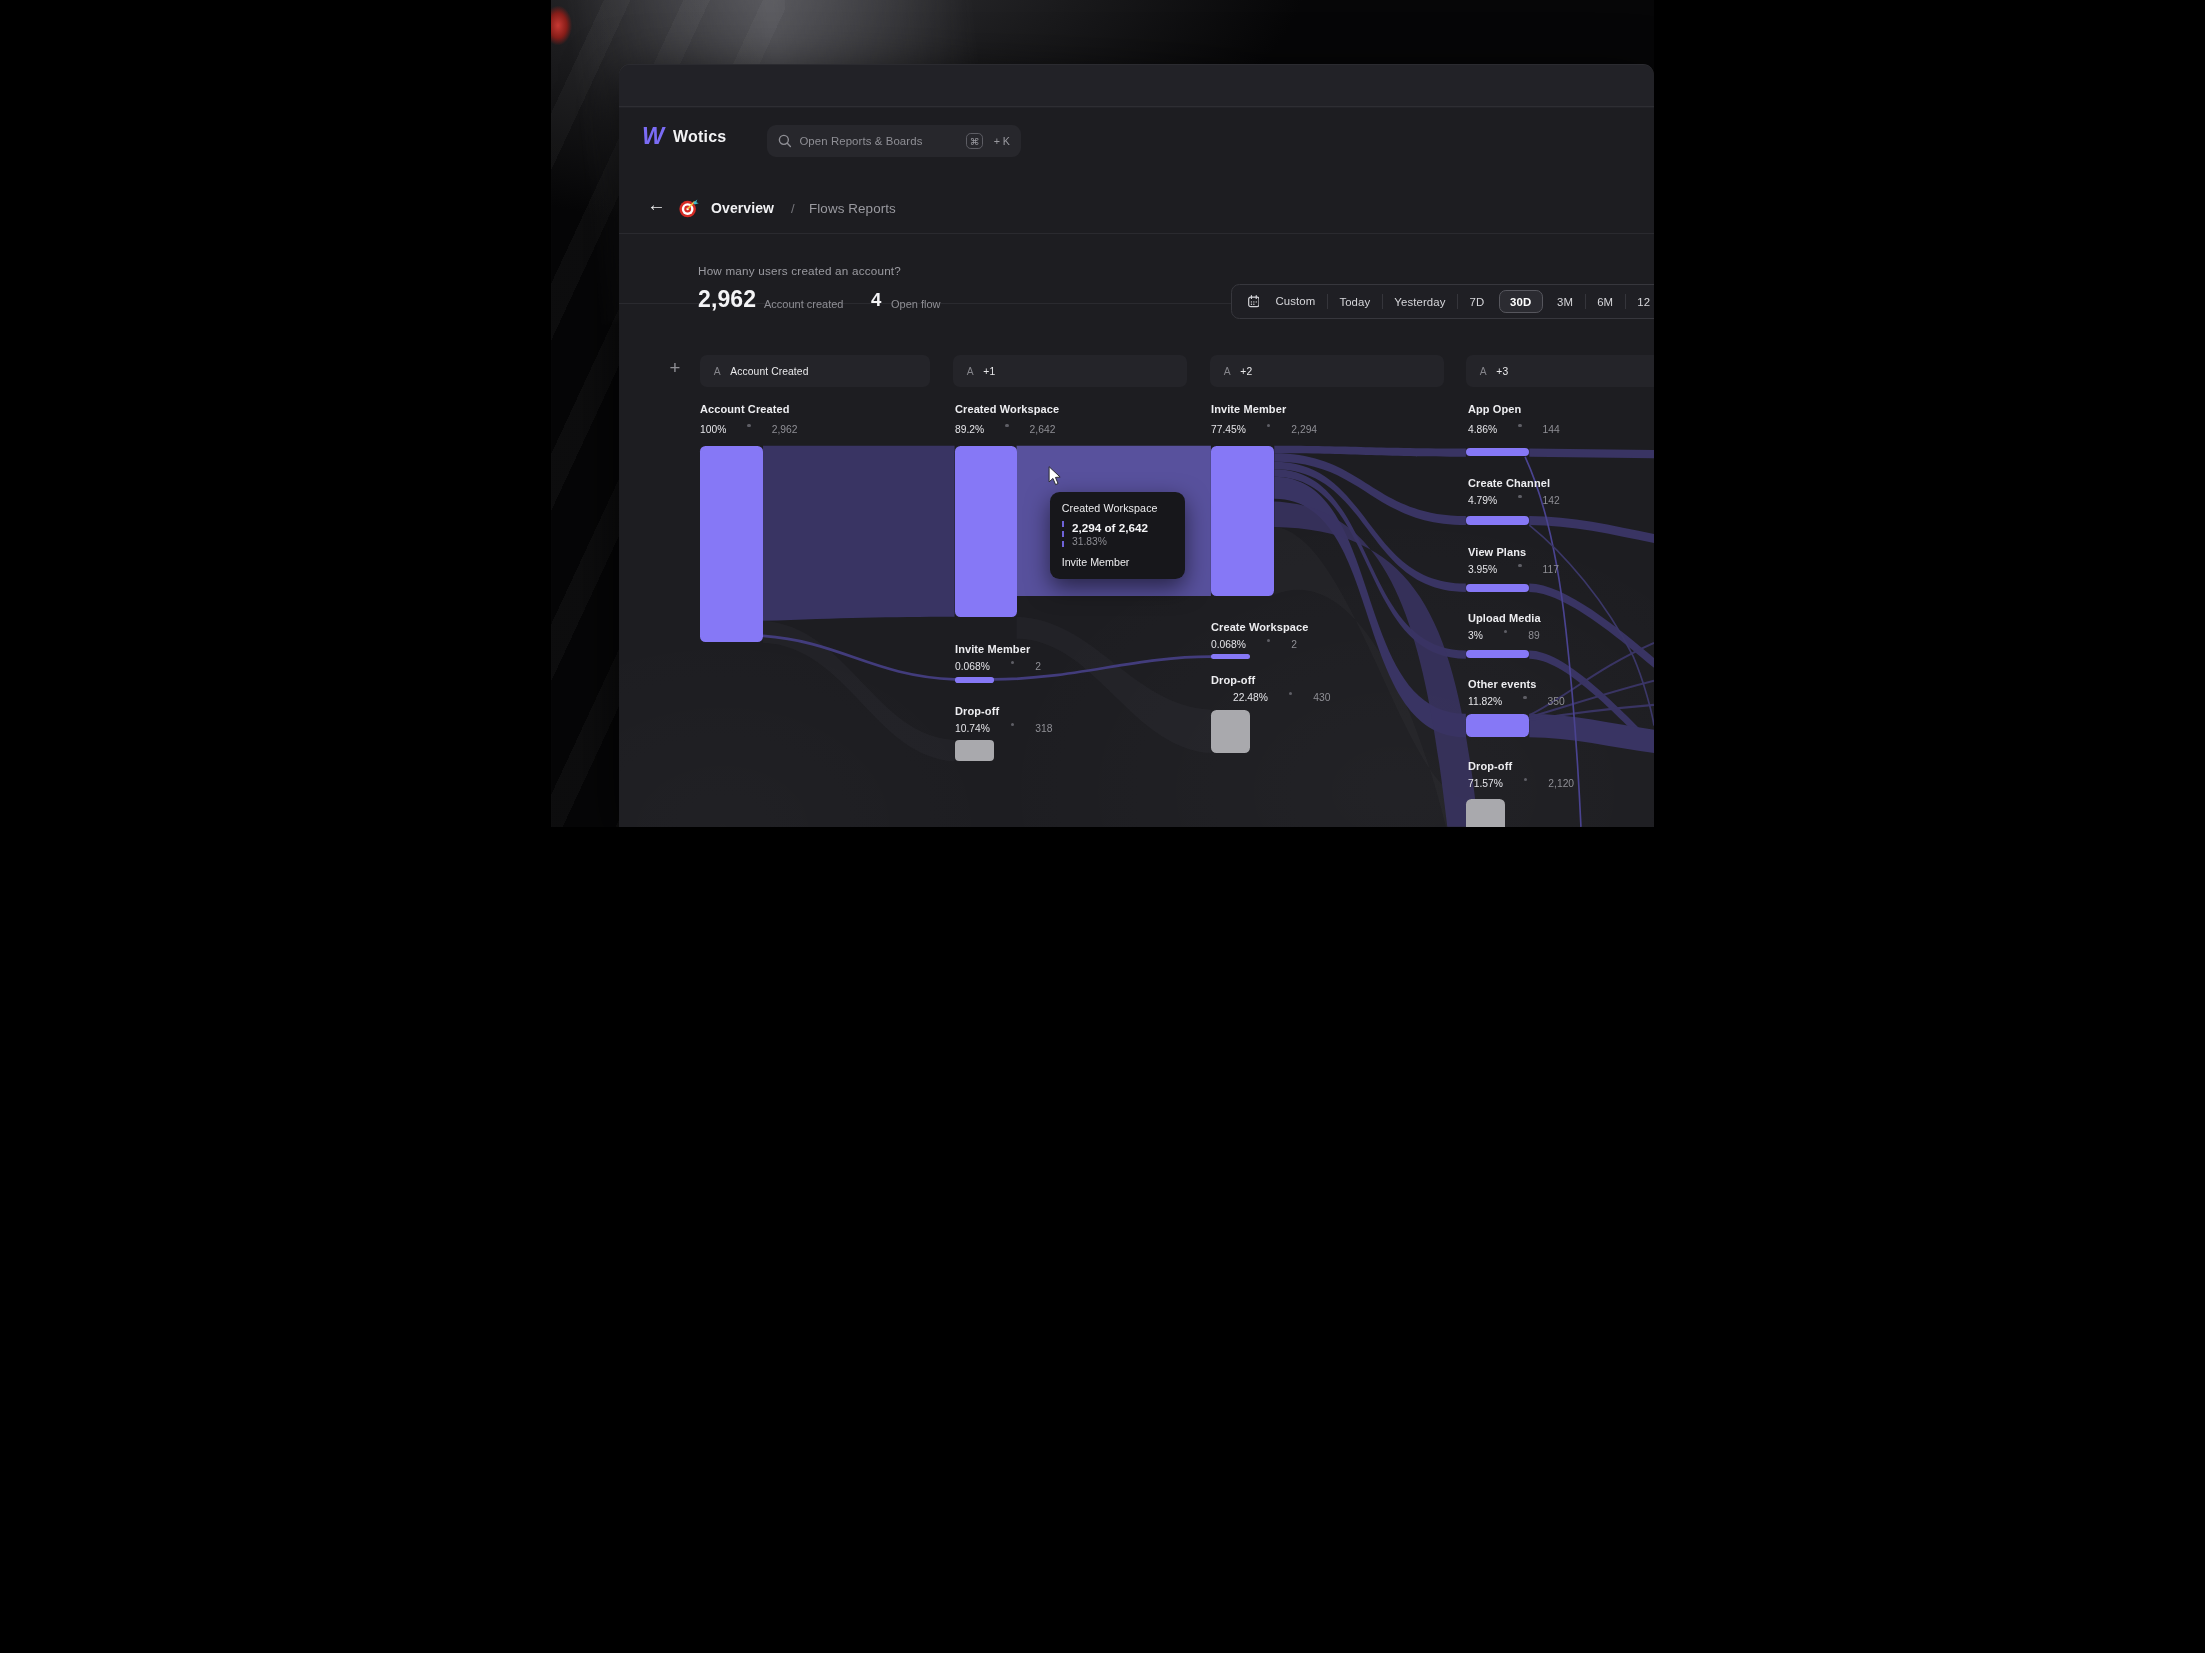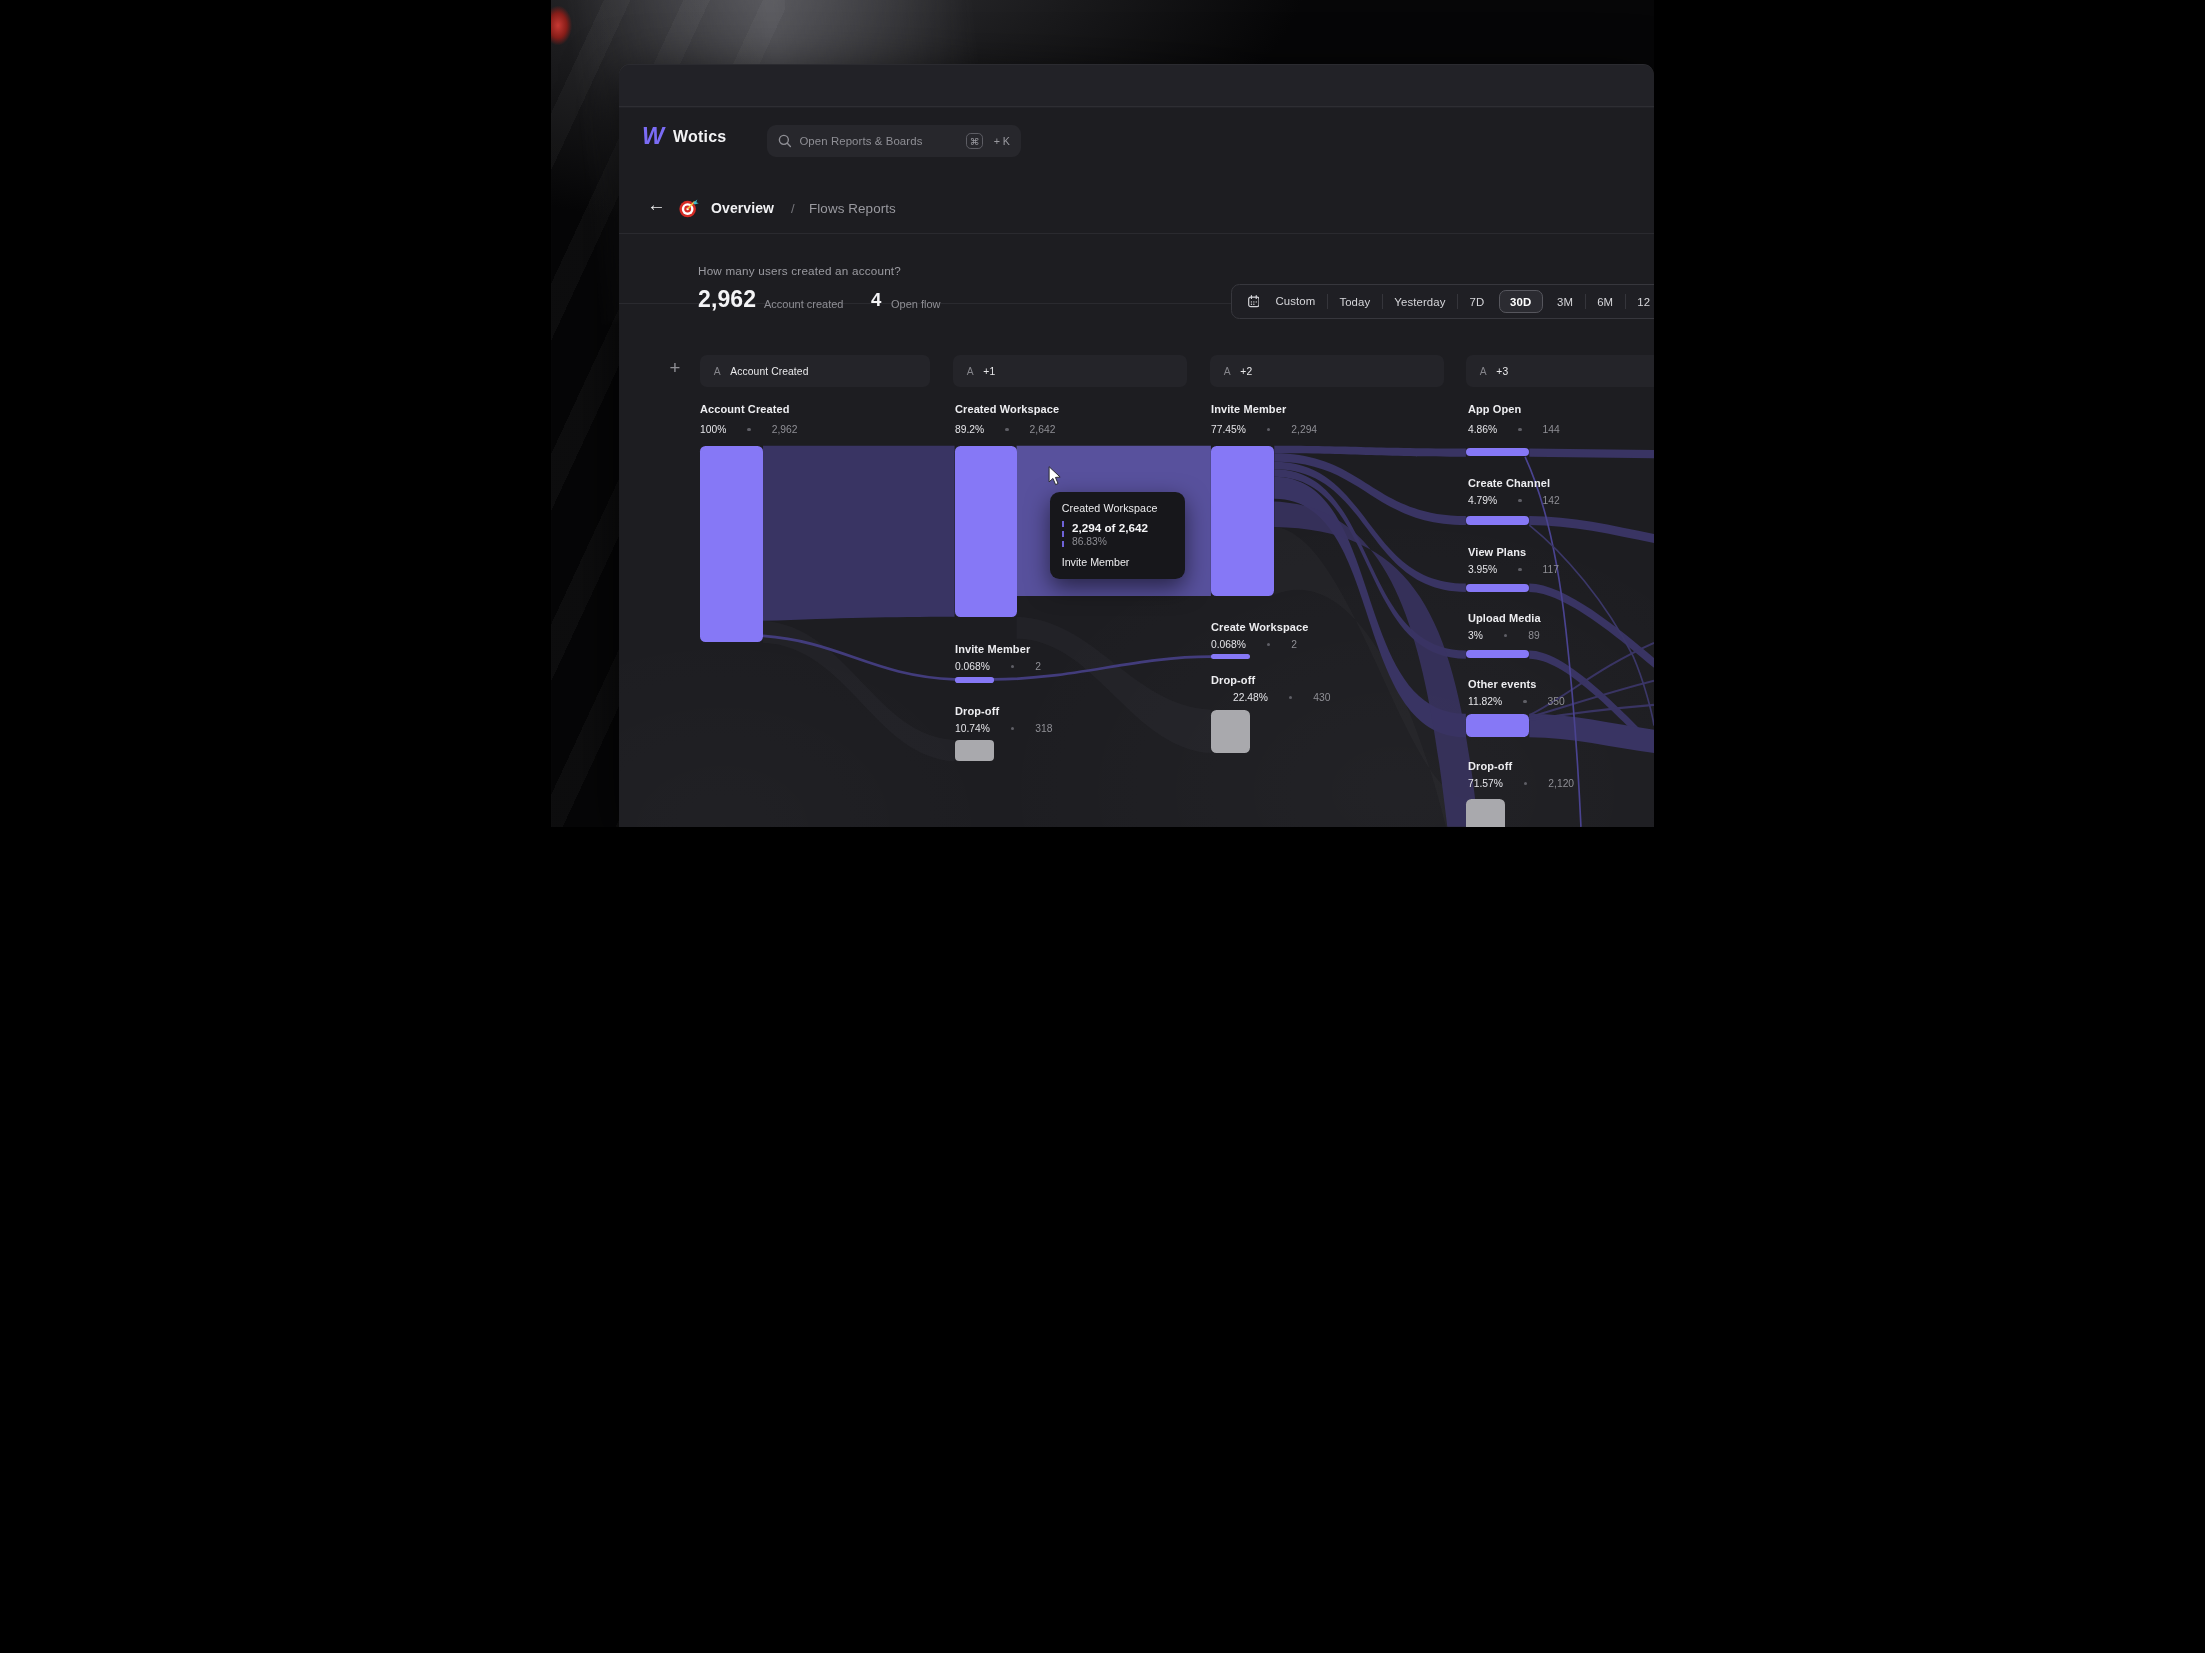--- a/index.html
+++ b/index.html
@@ -80,21 +80,21 @@
     color:#ffffff; font-weight:700; margin:0 2.8px; }
 
   .plus-btn { position:absolute; left:47px; top:252px; width:18px; height:18px; color:#8f8f95; font-size:18.6px;
     line-height:16.5px; text-align:center; }
   .colpill { position:absolute; top:247px; height:32px; background:#242429; border-radius:6.9px;
     display:flex; align-items:center; padding:0 13.8px; gap:9.6px; }
   .colpill .pfx { color:#84848a; font-size:10.3px; }
   .colpill .plabel { color:#e9e9eb; font-size:10.3px; letter-spacing:0.1px; }
 
   .nlabel { position:absolute; font-size:11px; font-weight:700; color:#ededf0; letter-spacing:0.1px; white-space:nowrap; }
-  .nstats { position:absolute; font-size:10.3px; color:#e4e4e8; display:flex; align-items:center; gap:21px; white-space:nowrap; }
+  .nstats { position:absolute; font-size:10.3px; color:#e4e4e8; display:flex; align-items:flex-start; gap:21px; white-space:nowrap; }
   .nstats .dot { width:3.4px; height:3.4px; border-radius:50%; background:#5f5f66; }
   .nstats .cnt { color:#8f8f95; }
 
   svg.flows { position:absolute; left:0; top:0; z-index:1; pointer-events:none; }
   .node { position:absolute; z-index:2; background:#8678f6; border-radius:5.5px; }
   .node.gray { background:#a9a9ad; }
   .lbl { z-index:3; }
 
   .tooltip { position:absolute; left:431px; top:384px; width:135px; z-index:10; background:#17171b;
     border-radius:9.6px; padding:10.3px 11.7px 11px; box-shadow:0 8.3px 23.4px rgba(0,0,0,.55); }
@@ -369,21 +369,21 @@
         <span>71.57%</span>
           <span class="dot"></span>
           <span class="cnt">2,120</span>
       </div>
       <div class="node gray" style="left:847px; top:691px; width:39px; height:27.6px; border-radius:5.5px 5.5px 0 0"></div>
 
       <div class="tooltip">
         <div class="tt-title">Created Workspace</div>
         <div class="tt-body">
           <div class="tt-value">2,294 of 2,642</div>
-          <div class="tt-pct">86.83%</div>
+          <div class="tt-pct">31.83%</div>
         </div>
         <div class="tt-target">Invite Member</div>
       </div>
 
       <div class="cursor">
         <svg width="18" height="20.7" viewBox="0 0 26 30">
             <path d="M3 1 L3 23 L8.6 18 L12.4 27 L16 25.4 L12.2 16.6 L19 16 Z" fill="#ffffff" stroke="#2a2a2e" stroke-width="1.4"></path>
           </svg>
       </div>
     </div>

